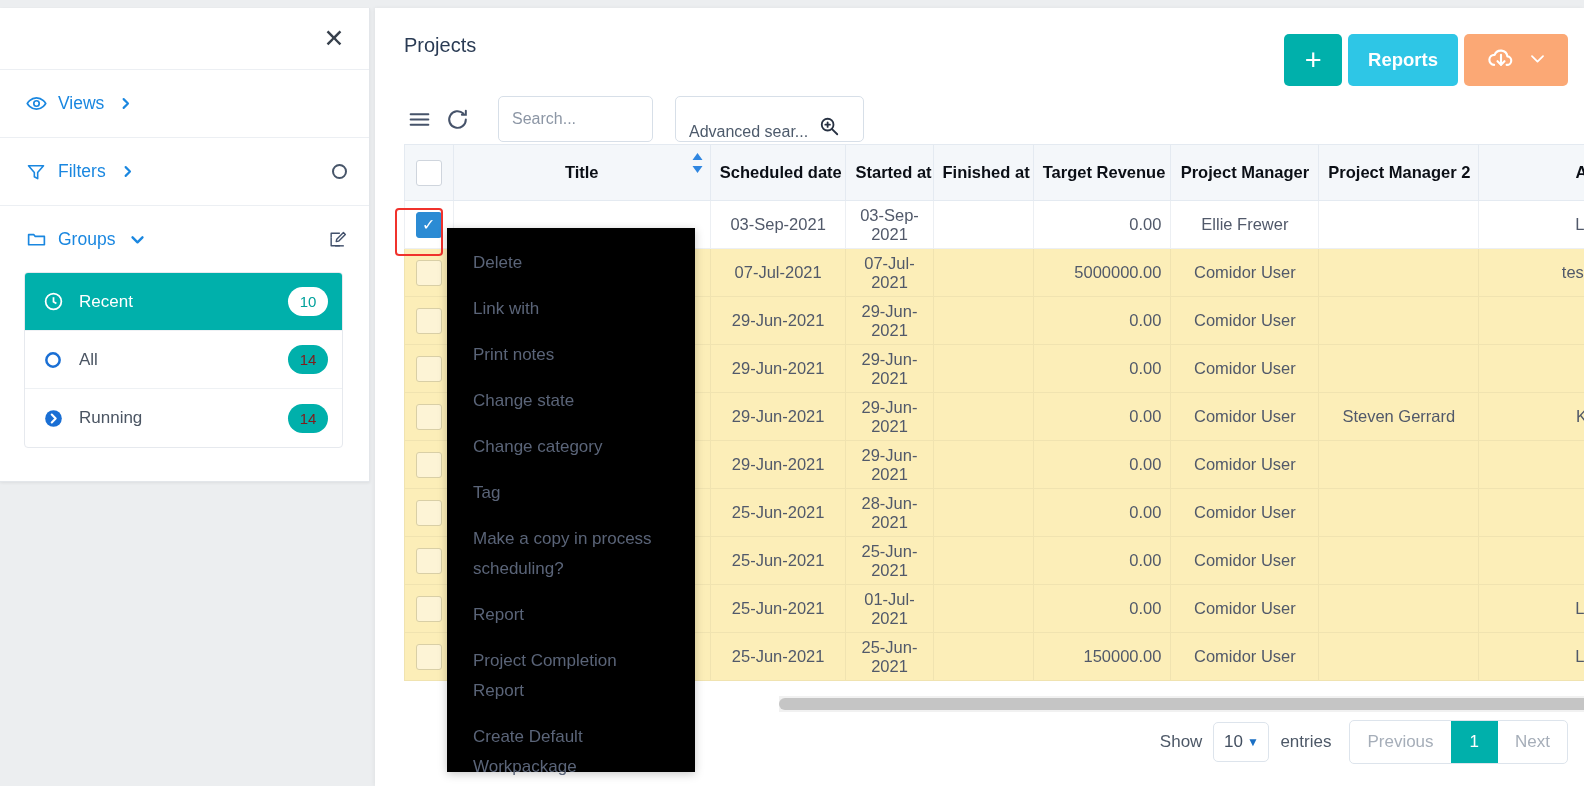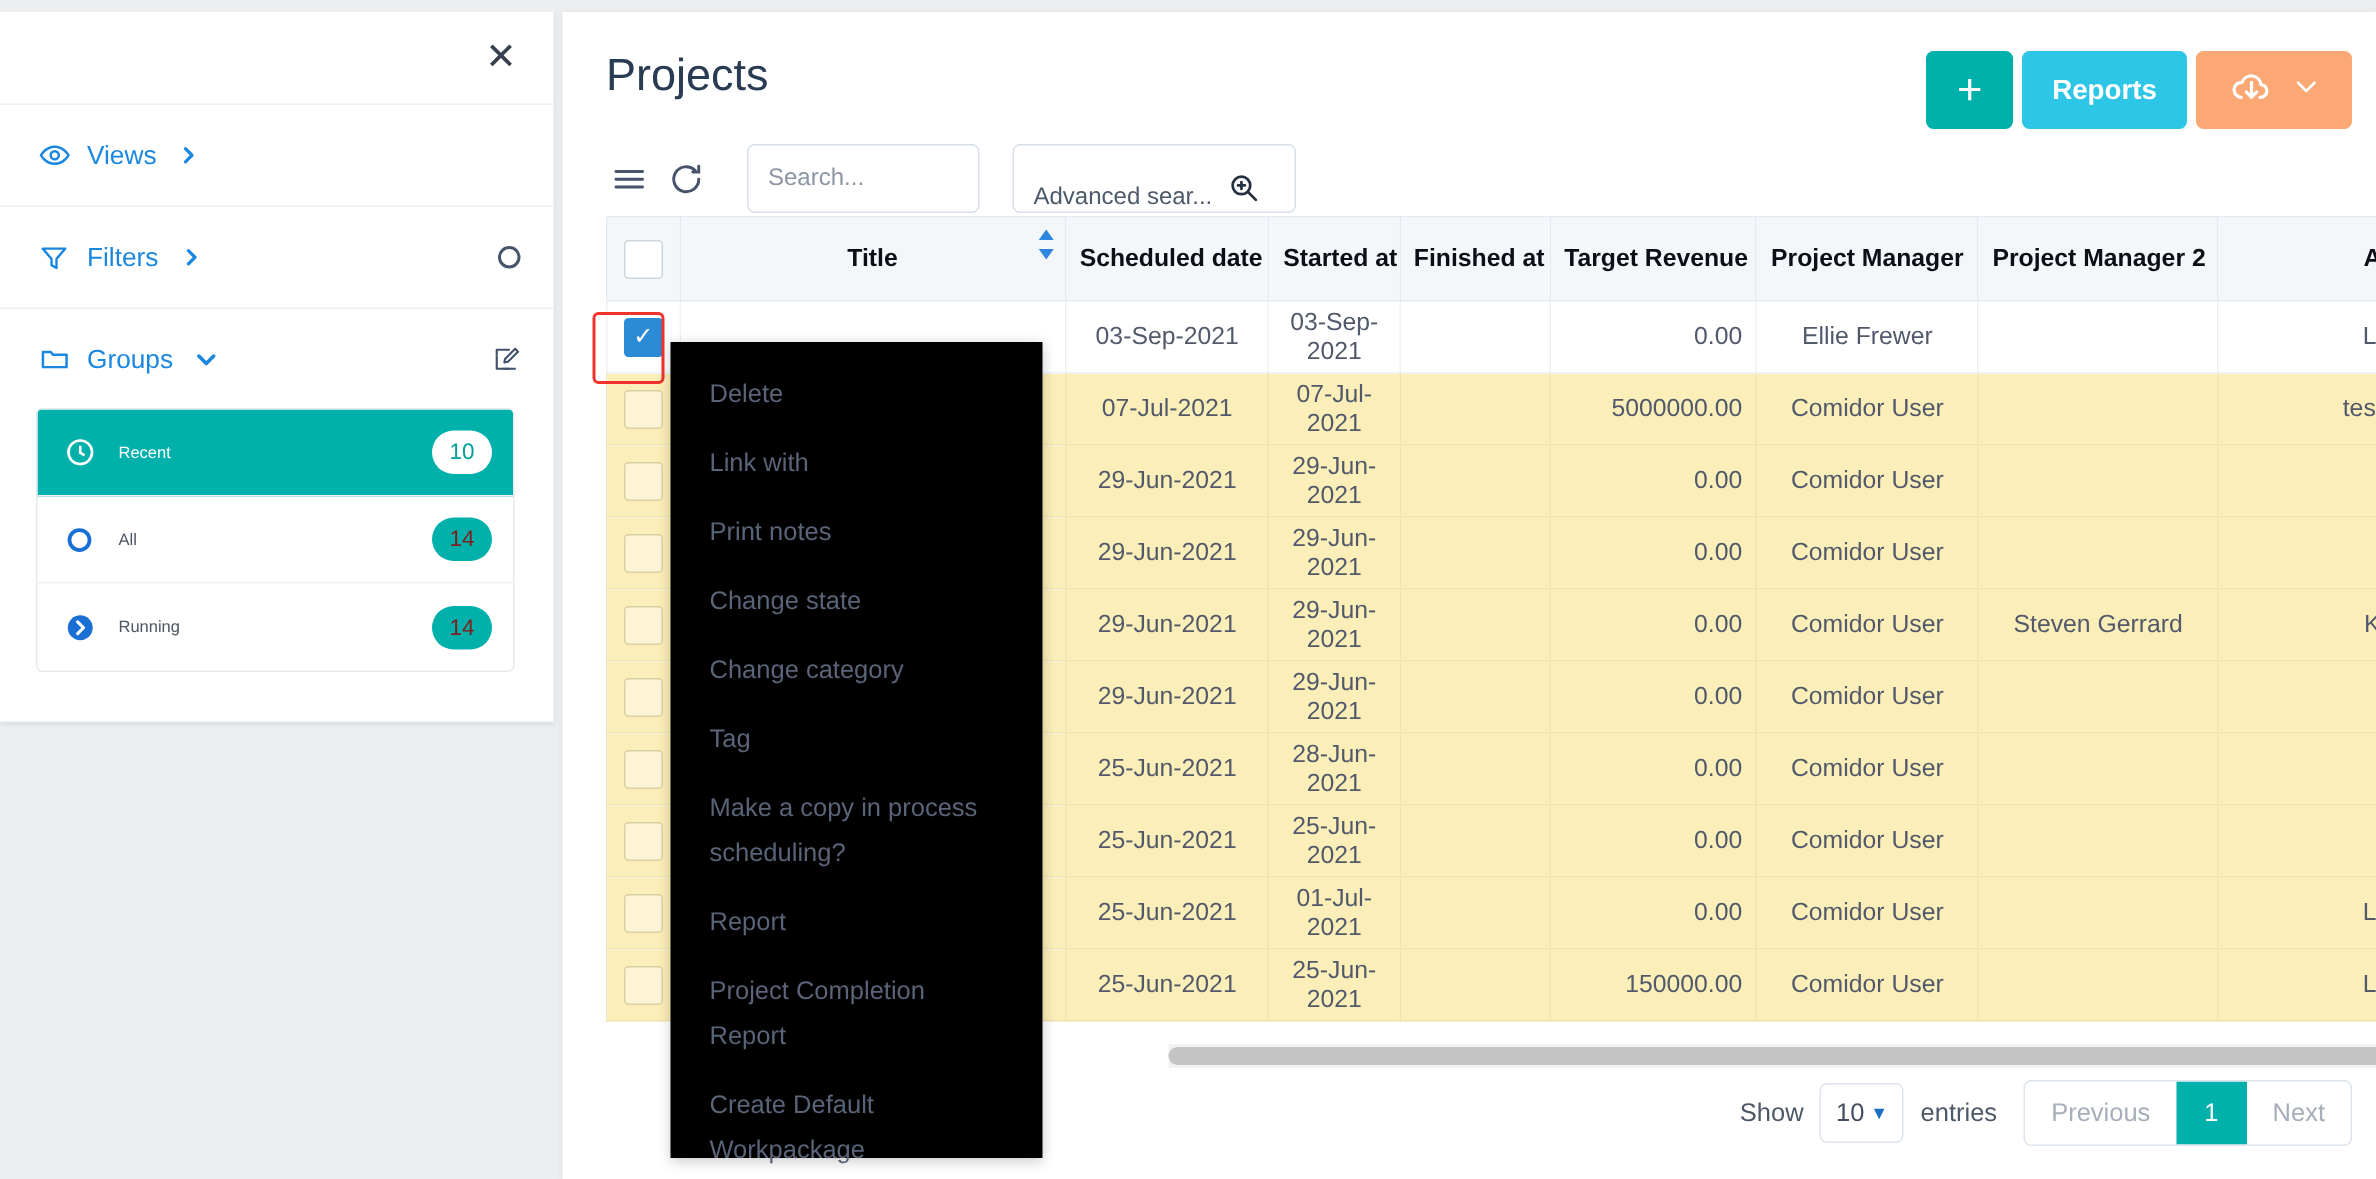--- a/index.html
+++ b/index.html
@@ -52,39 +52,39 @@
     background: #fff;
   }
   .group-item {
     height: 58px; display: flex; align-items: center;
     padding: 0 14px 0 18px; cursor: pointer;
     border-bottom: 1px solid #eef1f4;
   }
   .group-item:last-child { border-bottom: none; }
   .group-item.active { background: #00b0ab; }
   .gi-icon { width: 26px; display:flex; align-items:center; }
-  .gi-label { font-size: 11px; color: #4b5563; margin-left: 10px; }
+  .gi-label { font-size: 17px; color: #4b5563; margin-left: 10px; }
   .group-item.active .gi-label { color: #ffffff; }
   .gi-badge {
     margin-left: auto; min-width: 40px; height: 29px; border-radius: 15px;
     background: #00b0ab; color: #7f1d1d; font-size: 15px;
     display: flex; align-items: center; justify-content: center; padding: 0 11px;
   }
   .group-item.active .gi-badge { background: #ffffff; color: #00a19c; }
 
   
   .main-panel {
     position: absolute; left: 375px; top: 8px;
     width: 1209px; height: 778px;
     background: #ffffff;
     box-shadow: -1px 0 4px rgba(0,0,0,.05);
   }
   .page-title {
     position: absolute; left: 29px; top: 26px;
-    font-size: 30px; color: #2a3b54; font-weight: 400;
+    font-size: 20px; color: #2a3b54; font-weight: 400;
   }
   .top-actions { position: absolute; right: 16px; top: 26px; display: flex; gap: 6px; }
   .btn-add {
     width: 58px; height: 52px; background: #00b0ab; border-radius: 5px;
     display: flex; align-items: center; justify-content: center; cursor: pointer;
     color: #fff; font-size: 29px; line-height: 1; font-weight: 400;
   }
   .btn-reports {
     height: 52px; background: #2ec6e6; border-radius: 5px; padding: 0 20px;
     display: flex; align-items: center; justify-content: center; cursor: pointer;

